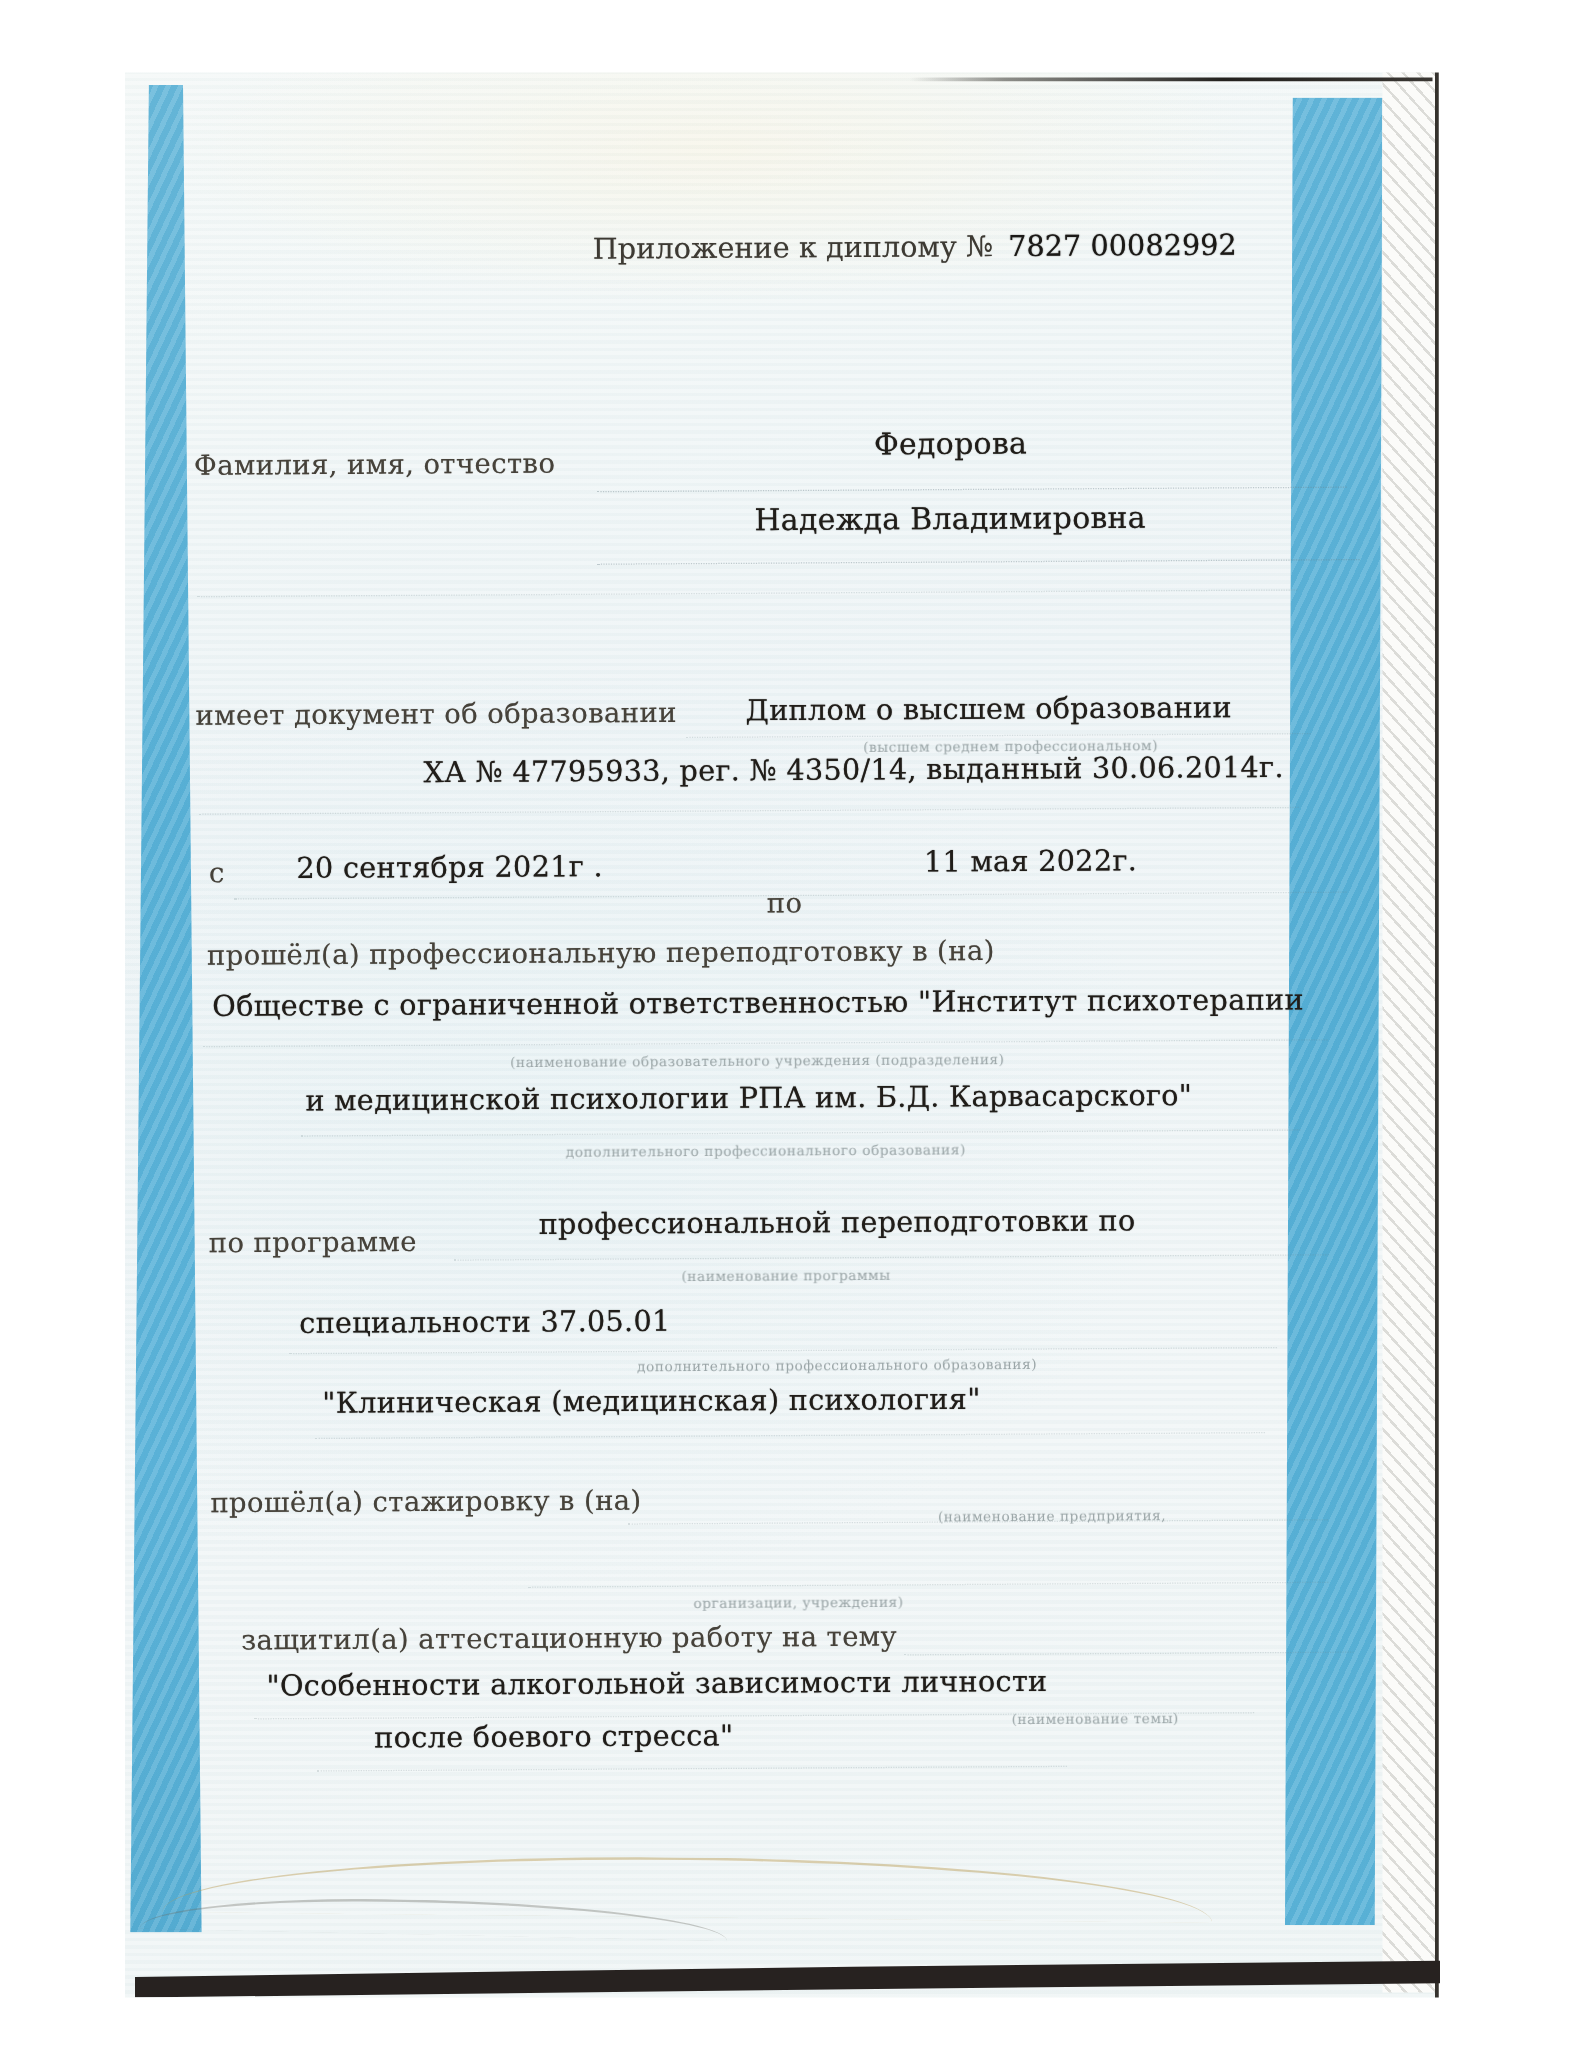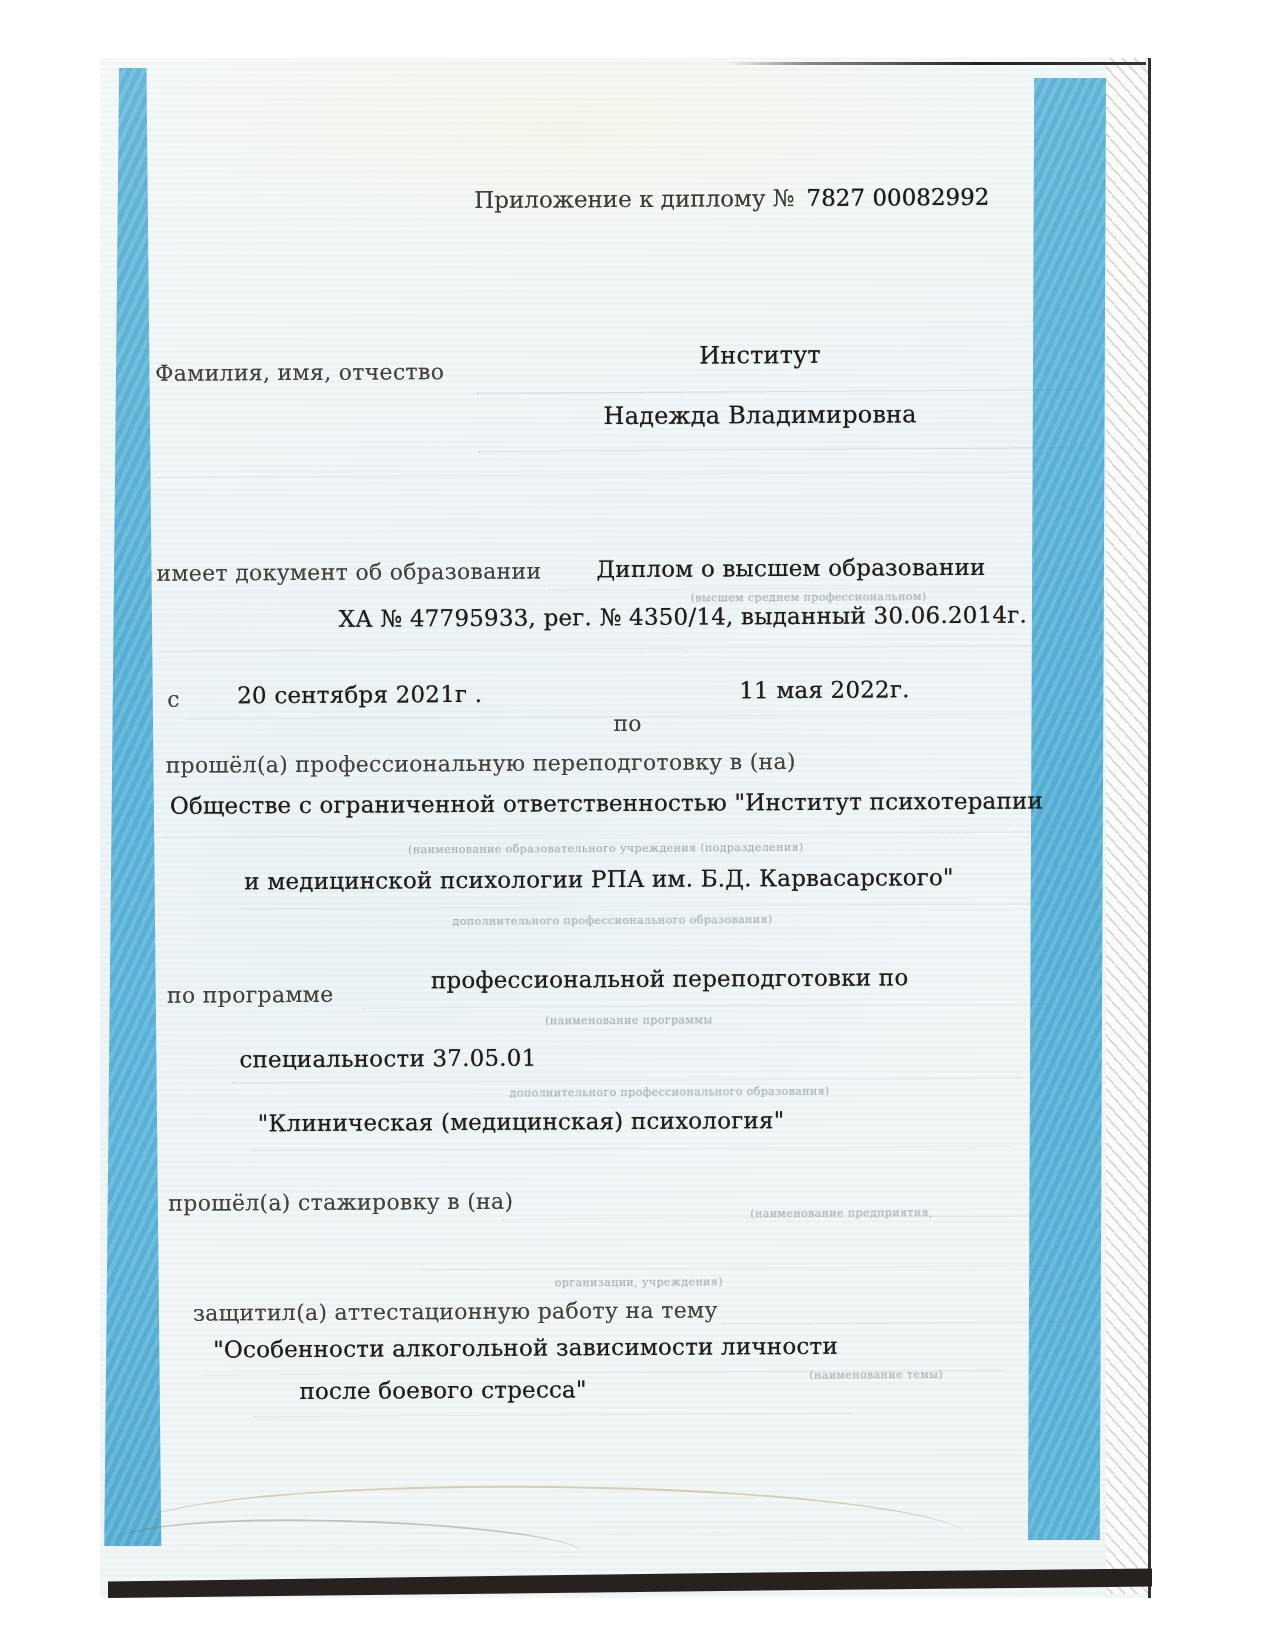--- a/index.html
+++ b/index.html
@@ -65,21 +65,21 @@
     <div class="edgepat"></div>
     <div class="topline"></div>
 
     <div class="content">
 
       <div class="hdr">
         <span>Приложение к диплому №</span><span class="num">7827 00082992</span>
       </div>
 
       <div class="lbl" style="left:58px;top:300px;">Фамилия, имя, отчество</div>
-      <div class="val" style="left:602px;top:284px;font-size:24px;">Институт</div>
+      <div class="val" style="left:602px;top:284px;font-size:24px;">Федорова</div>
       <div class="val" style="left:506px;top:344px;font-size:24px;">Надежда Владимировна</div>
       <div class="dot" style="left:380px;top:334px;width:600px;"></div>
       <div class="dot" style="left:380px;top:392px;width:610px;"></div>
       <div class="dot faint" style="left:60px;top:416px;width:880px;"></div>
 
       <div class="lbl" style="left:58px;top:500px;">имеет документ об образовании</div>
       <div class="val" style="left:498px;top:498px;">Диплом о высшем образовании</div>
       <div class="dot faint" style="left:450px;top:531px;width:500px;"></div>
       <div class="cap" style="left:592px;top:534px;">(высшем среднем профессиональном)</div>
       <div class="val" style="left:240px;top:546px;">ХА № 47795933, рег.  № 4350/14, выданный 30.06.2014г.</div>

